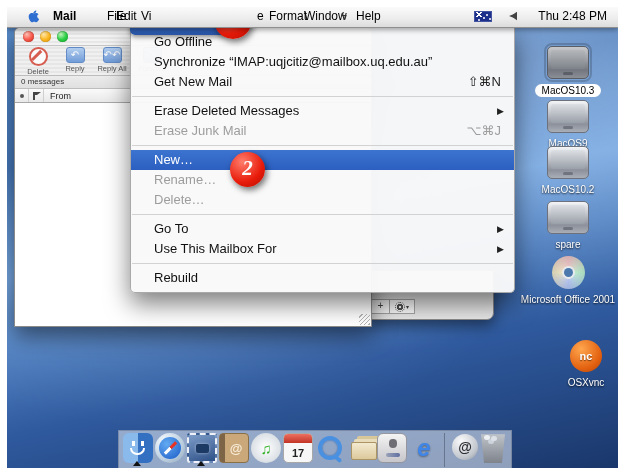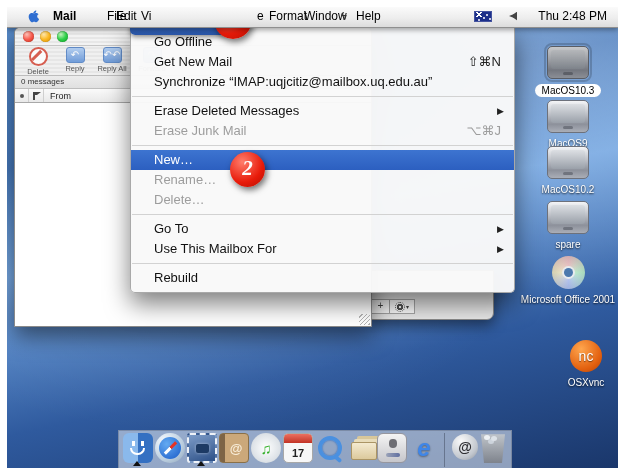--- a/index.html
+++ b/index.html
@@ -113,21 +113,21 @@
   .hd-sel{filter:brightness(0.82);outline:2px solid rgba(0,0,0,0.18);outline-offset:1px;}
   .cd{width:33px;height:33px;border-radius:50%;position:relative;
     background:
       conic-gradient(rgba(255,80,80,0.25),rgba(80,255,120,0.25),rgba(80,120,255,0.3),rgba(255,220,80,0.25),rgba(255,80,80,0.25)),
       radial-gradient(circle,#f2f4f6,#c4cbd2 70%,#9aa4ae);}
   .cd:before{content:"";position:absolute;left:50%;top:50%;width:9px;height:9px;margin:-4.5px;border-radius:50%;
     background:#4c79ad;box-shadow:0 0 0 2px #e8ebee;}
   .vnc{width:32px;height:32px;border-radius:50%;position:relative;
     background:radial-gradient(circle at 35% 28%,#ffa64e,#e2600f 65%,#b34207);
     display:flex;align-items:center;justify-content:center;
-    color:#fff;font-weight:normal;font-size:14px;text-shadow:0 1px 1px rgba(0,0,0,0.5);}
+    color:#fff;font-weight:bold;font-size:11px;text-shadow:0 1px 1px rgba(0,0,0,0.5);}
 
   
   .dock{position:absolute;left:118px;top:430px;width:394px;height:38px;z-index:15;
     background:rgba(236,242,250,0.55);border:1px solid rgba(100,112,134,0.5);border-bottom:none;
     display:flex;align-items:flex-start;padding:2px 0 0 4px;box-sizing:border-box;}
   .dk{width:30px;height:30px;margin-right:2px;position:relative;flex:0 0 auto;}
   .dock-sep{width:1px;height:34px;background:rgba(70,80,100,0.55);margin:0 5px 0 3px;flex:0 0 auto;}
   .runner{position:absolute;z-index:16;width:0;height:0;border-left:4px solid transparent;border-right:4px solid transparent;border-bottom:5px solid #111;top:461px;}
   .run-finder{left:133px;} .run-mail{left:197px;}
 
@@ -277,22 +277,22 @@
       <span class="mb-item" style="left:349px;">Help</span>
       <div class="mb-right">
         <span class="flag"></span>
         <span class="speaker"></span>
         <span class="mb-clock">Thu 2:48 PM</span>
       </div>
     </div>
 
     <div class="menu">
       <div class="mi"><span>Go Offline</span></div>
+      <div class="mi"><span>Synchronize “IMAP:uqjcitiz@mailbox.uq.edu.au”</span></div>
       <div class="mi"><span>Get New Mail</span><span class="sc">⇧⌘N</span></div>
-      <div class="mi"><span>Synchronize “IMAP:uqjcitiz@mailbox.uq.edu.au”</span></div>
       <div class="msep"></div>
       <div class="mi"><span>Erase Deleted Messages</span><span class="arrow">▶</span></div>
       <div class="mi mi-disabled"><span>Erase Junk Mail</span><span class="sc">⌥⌘J</span></div>
       <div class="msep"></div>
       <div class="mi mi-hi"><span>New…</span></div>
       <div class="mi mi-disabled"><span>Rename…</span></div>
       <div class="mi mi-disabled"><span>Delete…</span></div>
       <div class="msep"></div>
       <div class="mi"><span>Go To</span><span class="arrow">▶</span></div>
       <div class="mi"><span>Use This Mailbox For</span><span class="arrow">▶</span></div>

